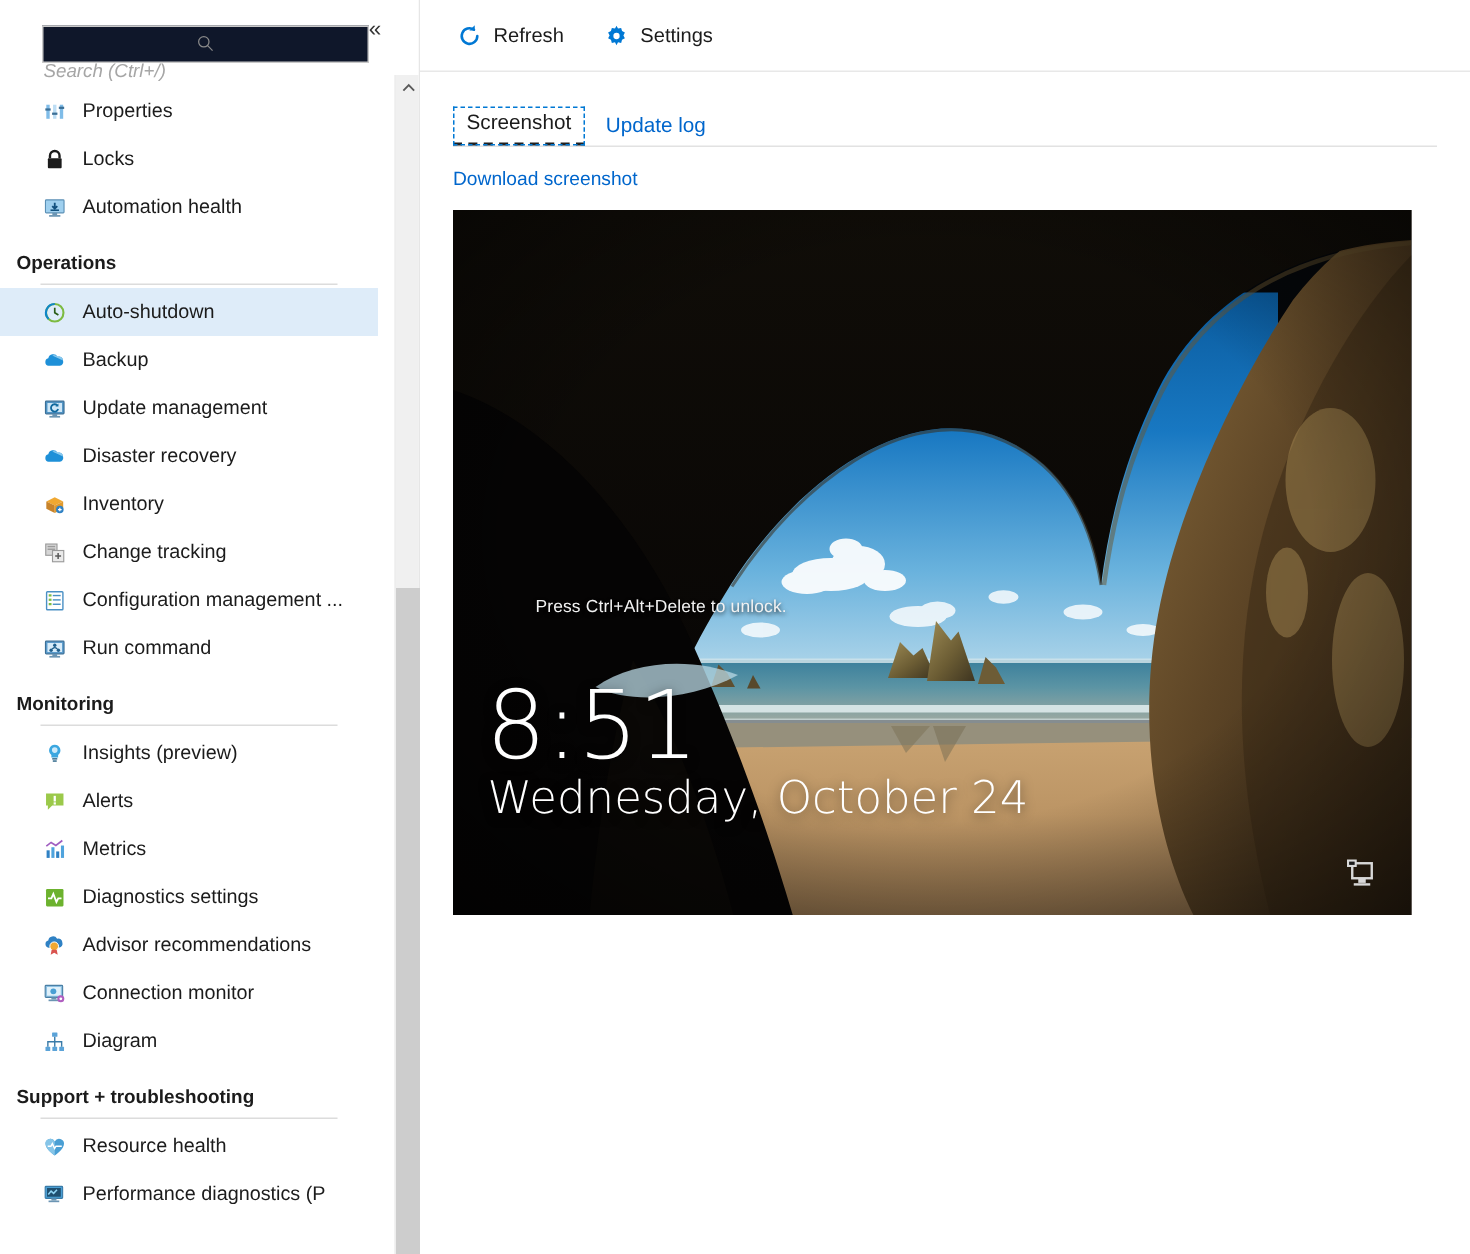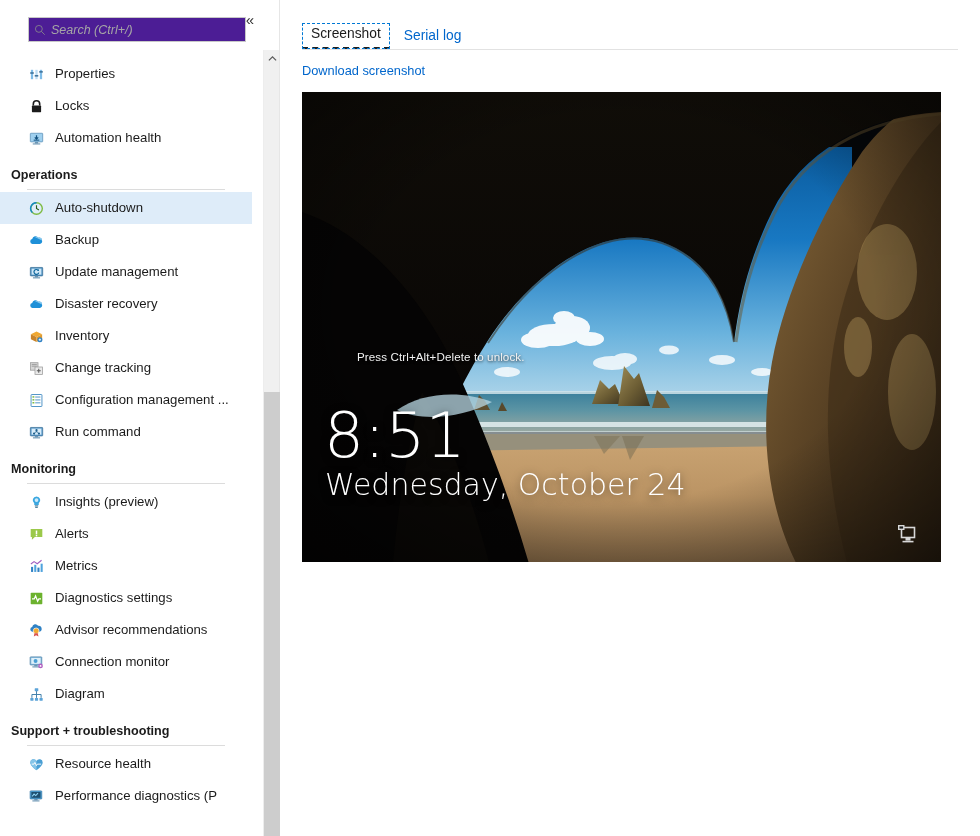--- a/index.html
+++ b/index.html
@@ -23,22 +23,22 @@
   #nav-topbar {
     position: relative;
     height: 58px;
     background: #ffffff;
   }
   .search-wrap {
     position: absolute;
     left: 28px; top: 17px;
     width: 218px; height: 25px;
     border: 1px solid #c8c8c8;
-    background: #4c1d95;
-    display: flex; align-items: center;
+    background: #0f172a;
+    display: flex; align-items: center; flex-direction: column;
   }
   .search-wrap .mag {
     width: 22px; display: flex; align-items: center; justify-content: center;
     flex: 0 0 22px;
   }
   .search-input {
     border: none; outline: none; background: transparent;
     font-family: "Liberation Sans", sans-serif;
     font-size: 12.5px; font-style: italic; color: #a6a6a6;
     width: 100%; height: 100%; padding: 0;
@@ -514,27 +514,47 @@
         <svg width="9" height="7" viewBox="0 0 10 7">
             <path d="M1 5.6L5 1.6l4 4" fill="none" stroke="#5a5a5a" stroke-width="1.4"></path>
           </svg>
       </div>
       <div id="sb-thumb"></div>
     </div>
   </div>
 
   <div id="content">
 
+    <div id="cmdbar">
+      <div class="cmd-btn">
+        <span class="cmd-icon">
+          <svg width="16" height="16" viewBox="0 0 16 16">
+            <path d="M13.2 8a5.2 5.2 0 11-2.2-4.2" fill="none" stroke="#0078d4" stroke-width="1.7" stroke-linecap="round"></path>
+            <path d="M11.5 0.8v3.6H7.9z" fill="#0078d4"></path>
+          </svg>
+        </span>
+        <span class="cmd-label">Refresh</span>
+      </div>
+      <div class="cmd-btn">
+        <span class="cmd-icon">
+          <svg width="16" height="16" viewBox="0 0 16 16">
+            <path d="M8 1.1l1 1.9 2.1-.4.6 2.1 1.9 1-1 1.9 1 1.9-1.9 1-.6 2.1-2.1-.4-1 1.9-1-1.9-2.1.4-.6-2.1-1.9-1 1-1.9-1-1.9 1.9-1 .6-2.1 2.1.4z" fill="#0078d4"></path>
+            <circle cx="8" cy="8" r="2.1" fill="#ffffff"></circle>
+          </svg>
+        </span>
+        <span class="cmd-label">Settings</span>
+      </div>
+    </div>
 
     <div id="tabs">
       <div class="tab active">
         <span>Screenshot</span>
       </div>
       <div class="tab inactive">
-        <span>Serial log</span>
+        <span>Update log</span>
       </div>
     </div>
     <div id="tabs-underline"></div>
 
     <div id="updated-row">
       <span id="download-link">Download screenshot</span>
     </div>
 
     <div id="shot-wrap">
       <svg id="shot" viewBox="0 0 639 482" preserveAspectRatio="none">

